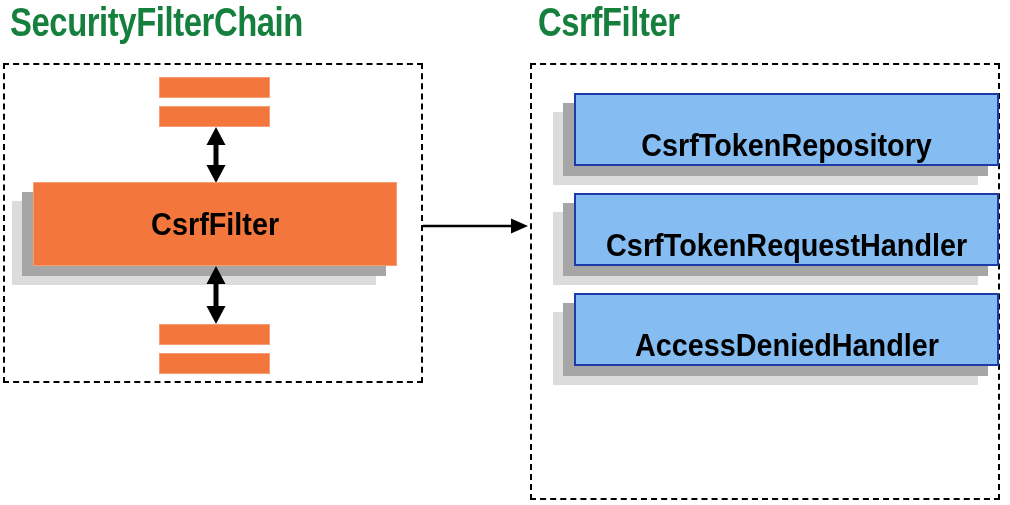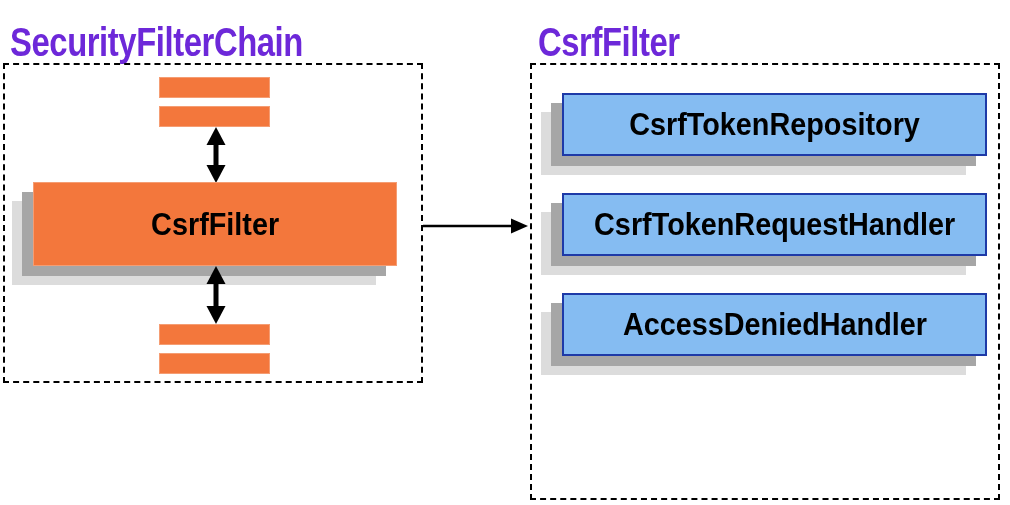--- a/index.html
+++ b/index.html
@@ -6,43 +6,43 @@
     --orange-fill:#F3773C; --orange-border:#F59D73;
     --blue-fill:#85BCF2;   --blue-border:#1E3AA8;
     --shadow-dark:#A6A6A6; --shadow-light:#DCDCDC;
     --line-black:#000000;  --page-bg:#FFFFFF;
   }
   *{margin:0;padding:0;box-sizing:border-box;}
   html,body{background:var(--page-bg);}
   body{font-family:"Liberation Sans", sans-serif;}
   .canvas{position:relative;width:1010px;height:505px;background:var(--page-bg);overflow:hidden;}
 
-  .title{position:absolute;top:20px;height:45px;display:flex;align-items:center;
-         font-size:40px;font-weight:bold;color:#6d28d9;white-space:nowrap;letter-spacing:-0.5px;}
+  .title{position:absolute;top:0;height:45px;display:flex;align-items:center;
+         font-size:40px;font-weight:bold;color:#15803d;white-space:nowrap;letter-spacing:-0.5px;}
   .title .sx-title{display:inline-block;transform:scaleX(0.82);transform-origin:left center;}
   .left-title{left:10px;}
   .right-title{left:538px;}
 
   .panel{position:absolute;border:2px dashed var(--line-black);background:transparent;}
   .left-panel{left:3px;top:63px;width:420px;height:320px;}
   .right-panel{left:530px;top:63px;width:470px;height:437px;}
 
   .bar{position:absolute;left:154px;width:111px;height:21px;
        background:var(--orange-fill);border:1px solid var(--orange-border);}
   .bar-1{top:12px;} .bar-2{top:41px;} .bar-3{top:259px;} .bar-4{top:288px;}
 
   .orange-box{position:absolute;left:28px;top:117px;width:364px;height:84px;
        background:var(--orange-fill);border:1px solid var(--orange-border);
        box-shadow:-11px 10px 0 var(--shadow-dark), -21px 19px 0 var(--shadow-light);
        display:flex;align-items:center;justify-content:center;}
 
-  .blue-box{position:absolute;left:30px;width:425px;height:63px;
+  .blue-box{position:absolute;left:42px;width:425px;height:73px;
        background:var(--blue-fill);border:2px solid var(--blue-border);
        box-shadow:-11px 10px 0 var(--shadow-dark), -21px 19px 0 var(--shadow-light);
-       display:flex;align-items:center;justify-content:center;}
+       display:flex;align-items:flex-end;justify-content:center;}
   .blue-box-0{top:28px;} .blue-box-1{top:128px;} .blue-box-2{top:228px;} .blue-box-3{top:328px;}
 
   .shape-label{font-size:32px;font-weight:bold;color:#000;white-space:nowrap;
        display:inline-block;transform:scaleX(0.9);}
 
   .varrow{position:absolute;left:199px;color:var(--line-black);}
   .varrow-top{top:62px;width:24px;height:56px;}
   .varrow-bottom{top:201px;width:24px;height:58px;}
   .harrow{position:absolute;left:423px;top:216px;width:105px;height:20px;color:var(--line-black);}
 </style>

